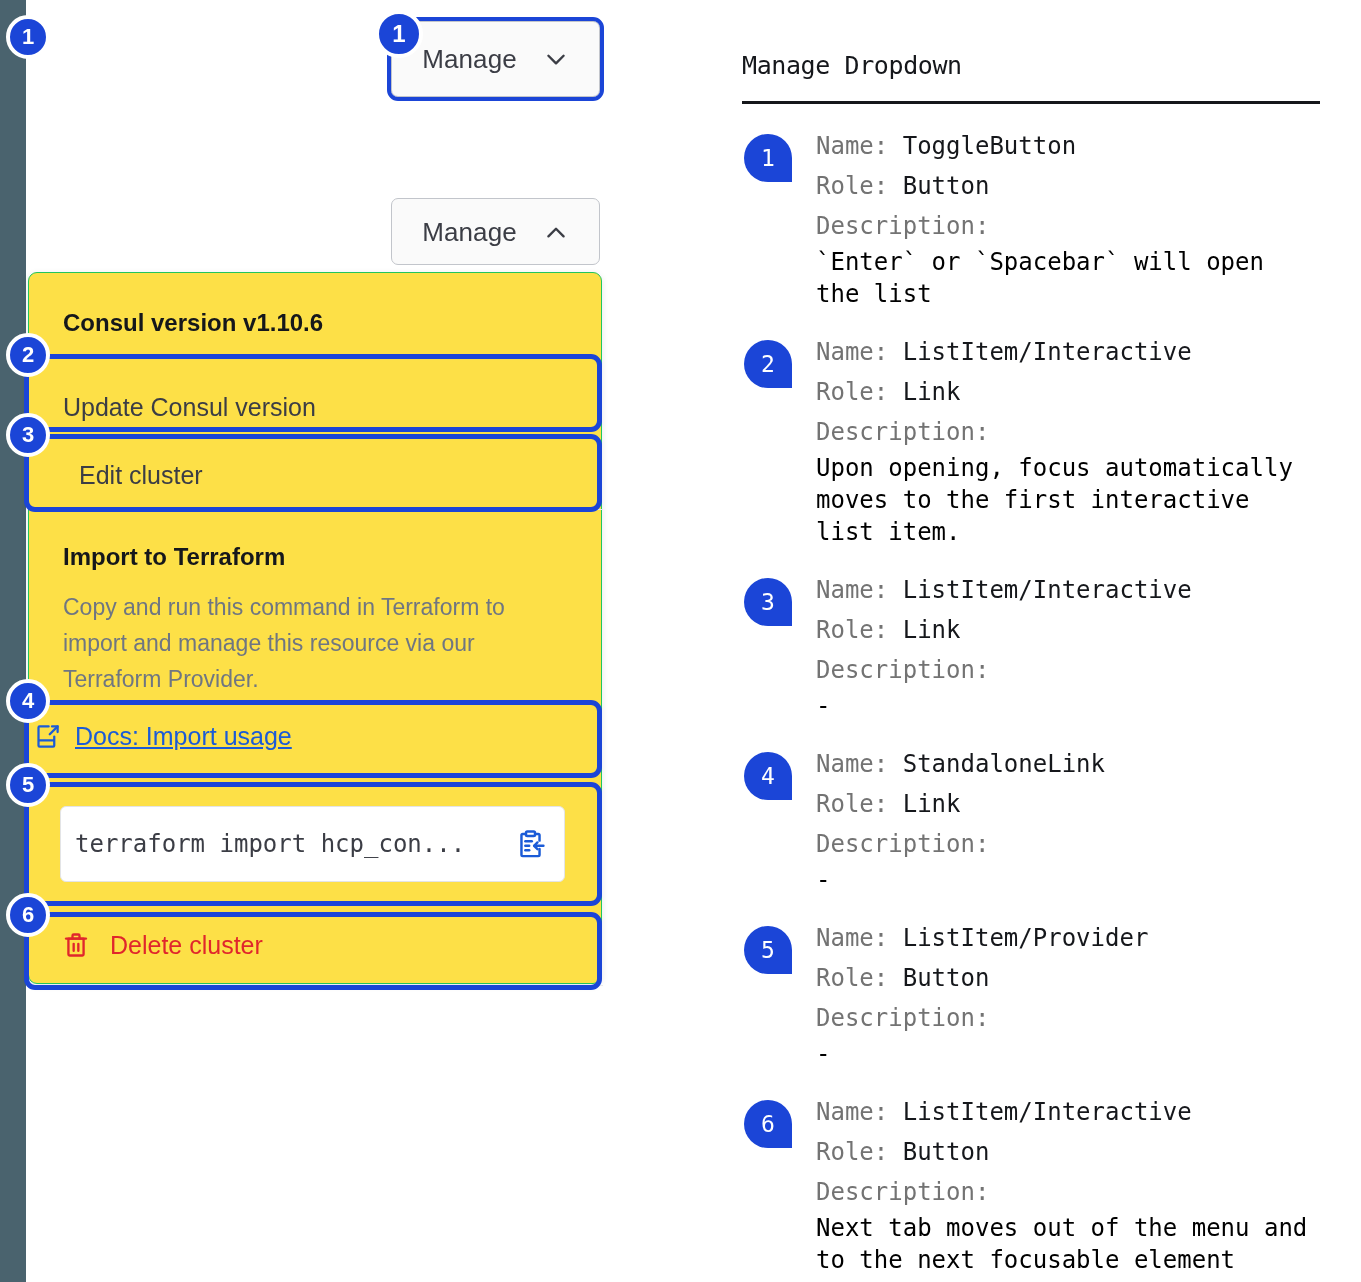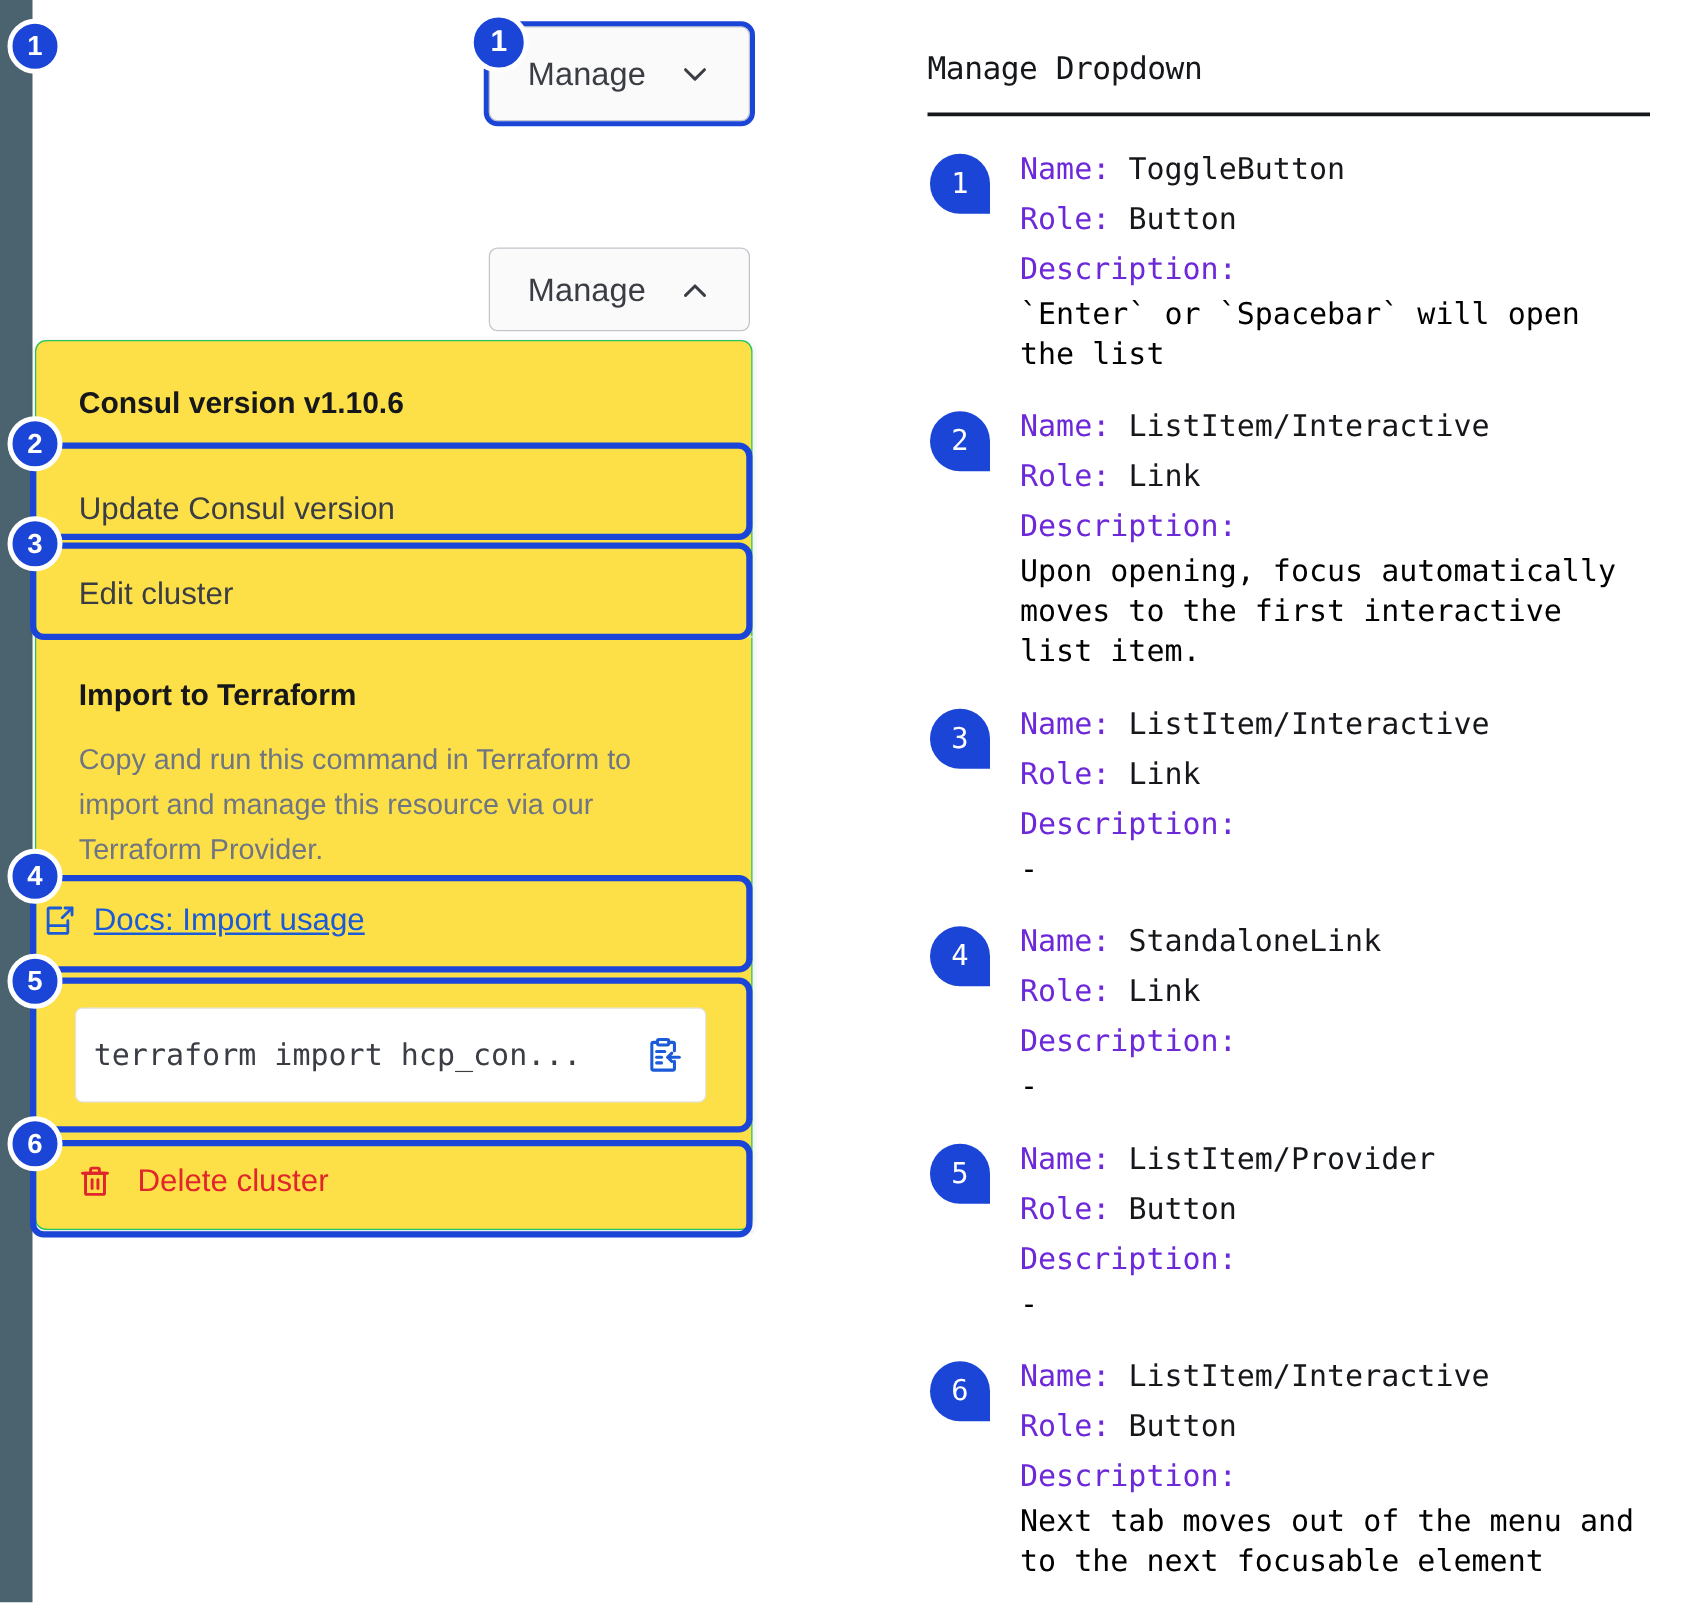--- a/index.html
+++ b/index.html
@@ -168,20 +168,21 @@
   #panel {
     position: absolute;
     left: 742px; top: 40px;
     width: 578px;
   }
   #panel-title {
     font-family: "DejaVu Sans Mono", monospace;
     font-size: 25px;
     color: #15171b;
     letter-spacing: -0.4px;
+    margin-top: 11px;
   }
   #panel-rule {
     margin-top: 21px;
     width: 578px; height: 3px;
     background: #15171b;
   }
   .entry {
     position: relative;
     padding-left: 74px;
     margin-top: 22px;
@@ -201,21 +202,21 @@
     justify-content: center;
     line-height: 1;
   }
   .entry .row {
     font-family: "DejaVu Sans Mono", monospace;
     font-size: 24px;
     line-height: 40px;
     color: #15171b;
     white-space: pre;
   }
-  .entry .k { color: #6d28d9; }
+  .entry .k { color: #737373; }
   .entry .v { color: #15171b; }
   .entry .desc {
     font-family: "DejaVu Sans Mono", monospace;
     font-size: 24px;
     line-height: 32px;
     color: #000000;
     max-width: 540px;
     white-space: pre-wrap;
   }
 </style>
@@ -243,21 +244,21 @@
         </svg>
     </span>
   </div>
 
   <div id="dropdown">
 
     <div class="dd-heading" style="top:36px;">Consul version v1.10.6</div>
 
     <div class="dd-item-text" style="top:120px;">Update Consul version</div>
 
-    <div class="dd-item-text" style="top:188px;">Edit cluster</div>
+    <div class="dd-item-text" style="top:188px;margin-left:16px;">Edit cluster</div>
 
     <div class="dd-sep" style="top:236px;"></div>
 
     <div class="dd-heading" style="top:270px;">Import to Terraform</div>
 
     <div class="dd-desc" style="top:316px;">Copy and run this command in Terraform to import and manage this resource via our Terraform Provider.</div>
 
     <div class="dd-sep" style="top:712px;"></div>
   </div>
 

